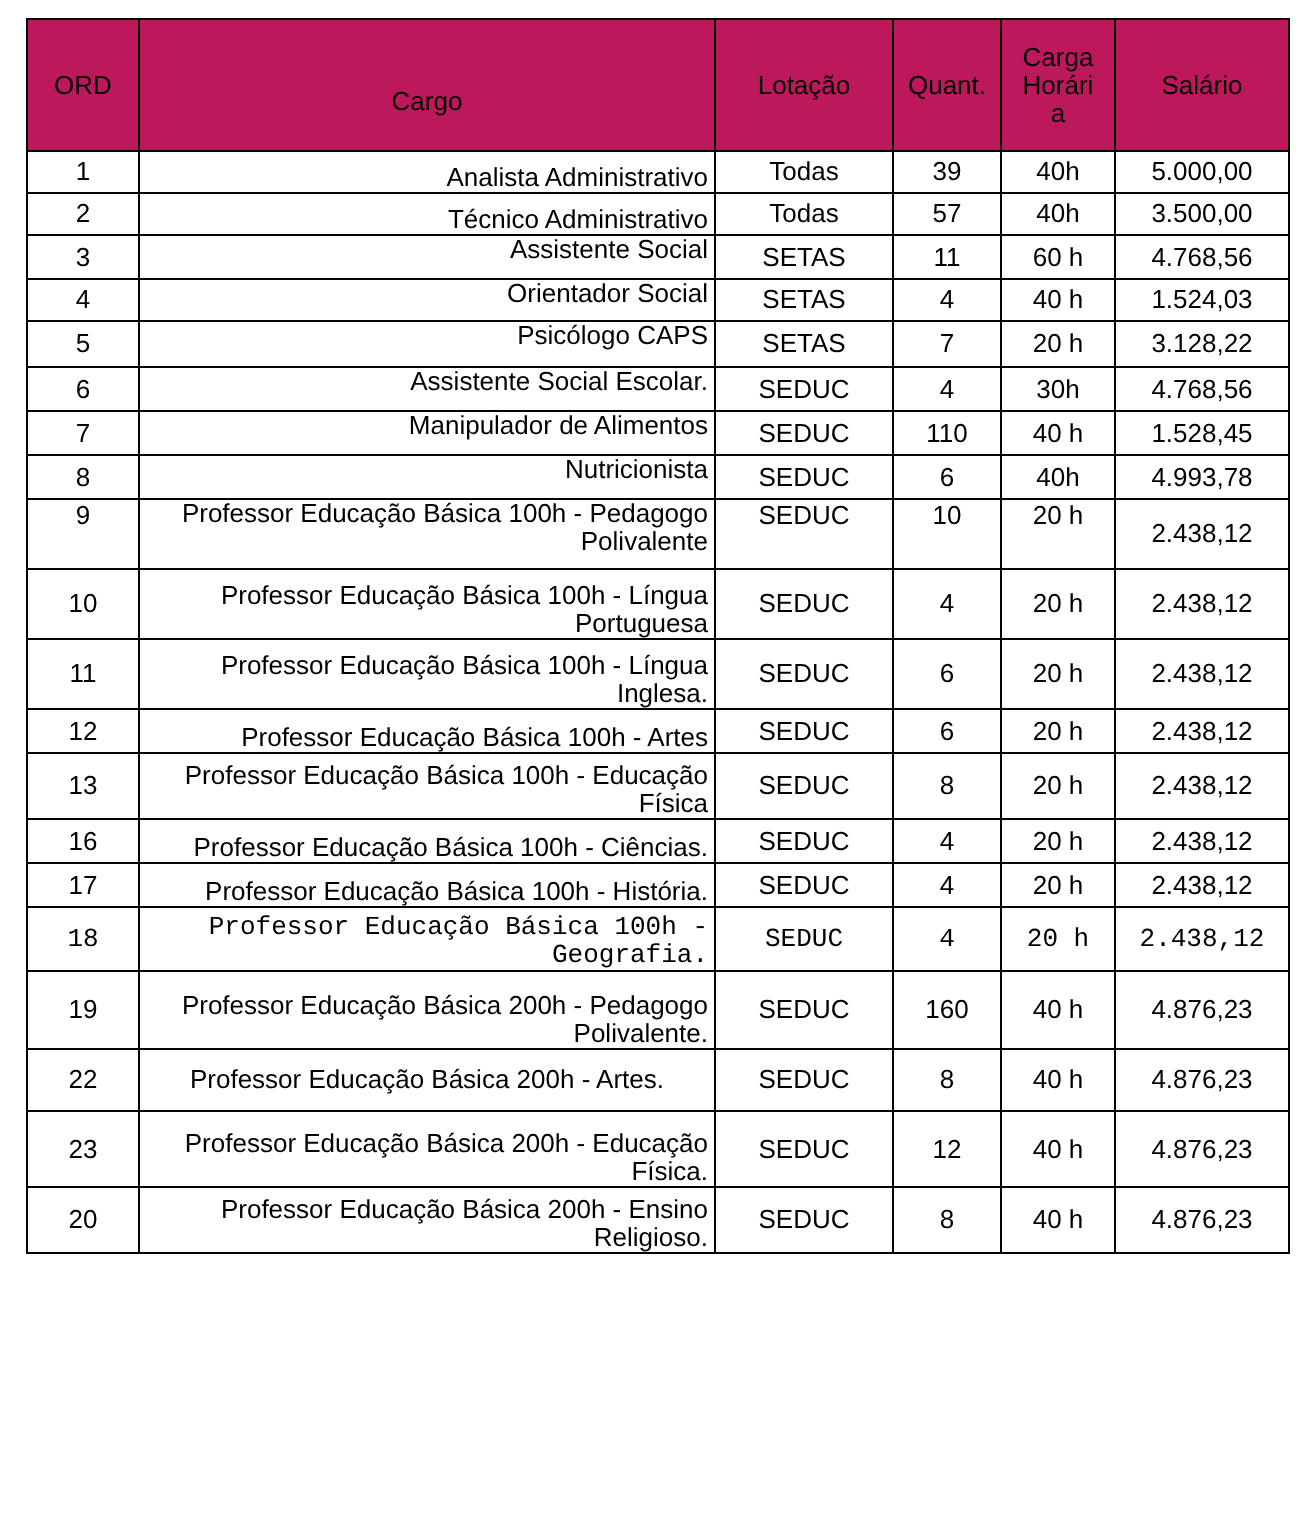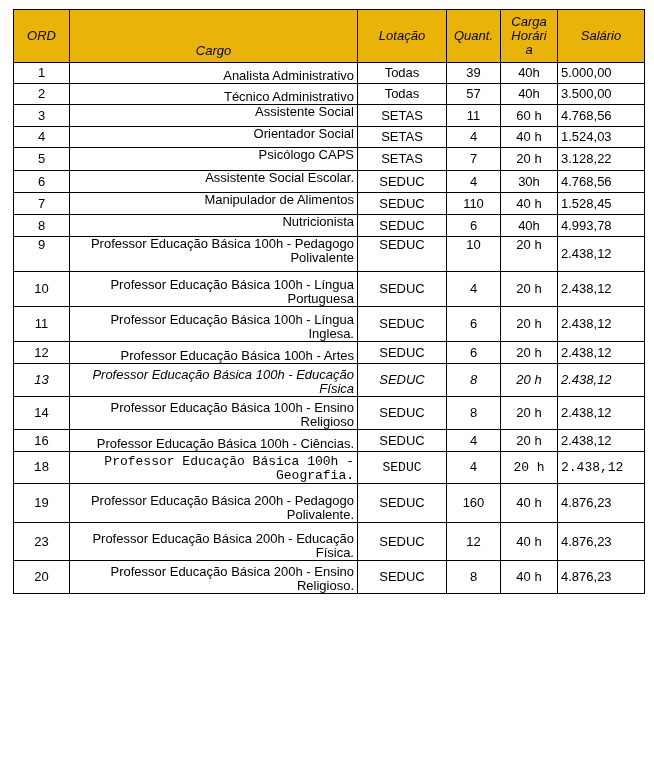--- a/index.html
+++ b/index.html
@@ -2,27 +2,27 @@
 <html><head>
 <meta charset="utf-8">
 <style>
   html, body { margin: 0; padding: 0; background: #ffffff; }
   body { width: 654px; height: 762px; position: relative; overflow: hidden;
          font-family: "Liberation Sans", sans-serif; color: #000; }
   table.grid { position: absolute; left: 13px; top: 9px; border-collapse: collapse;
                table-layout: fixed; width: 631px; font-size: 13px; }
   table.grid td, table.grid th { border: 1.5px solid #000; padding: 0 3px; line-height: 14px;
                overflow: hidden; font-weight: normal; }
-  table.grid th { background: #eab308; font-size: 13px; font-style: italic; }
+  table.grid th { background: #be185d; font-size: 13px; }
   col.c-ord { width: 56px; } col.c-cargo { width: 288px; } col.c-lot { width: 89px; }
   col.c-qt { width: 54px; } col.c-ch { width: 57px; } col.c-sal { width: 87px; }
   .hdr th { height: 48px; vertical-align: middle; text-align: center; }
-  .hdr th.cargo { vertical-align: bottom; padding-bottom: 4px; }
+  .hdr th.cargo { vertical-align: bottom; padding-bottom: 17px; }
   td.ord, td.lot, td.qt, td.ch { text-align: center; vertical-align: middle; }
-  td.sal { text-align: left; vertical-align: middle; padding-right: 4px; }
+  td.sal { text-align: center; vertical-align: middle; padding-right: 4px; }
   td.cargo { text-align: right; vertical-align: bottom; padding-left: 3px; }
   td.cargo.top { vertical-align: top; }
   td.cargo.center { text-align: center; vertical-align: middle; }
   td.top { vertical-align: top; }
   td.ord.top, td.lot.top, td.qt.top, td.ch.top { padding-top: 1px; }
   .r1 td.cargo, .r2 td.cargo { vertical-align: bottom; }
 </style>
 </head>
 <body>
 
@@ -139,57 +139,65 @@
         <td class="sal">2.438,12</td>
       </tr>
       <tr style="height: 22px;">
         <td class="ord">12</td>
         <td class="cargo">Professor Educação Básica 100h - Artes</td>
         <td class="lot">SEDUC</td>
         <td class="qt">6</td>
         <td class="ch">20 h</td>
         <td class="sal">2.438,12</td>
       </tr>
-      <tr style="height: 33px; font-style: italic;">
+      <tr style="height: 33px;">
         <td class="ord">13</td>
         <td class="cargo">Professor Educação Básica 100h - Educação Física</td>
         <td class="lot">SEDUC</td>
         <td class="qt">8</td>
         <td class="ch">20 h</td>
         <td class="sal">2.438,12</td>
       </tr>
-      <tr style="height: 33px;">
-        <td class="ord">14</td>
-        <td class="cargo">Professor Educação Básica 100h - Ensino Religioso</td>
-        <td class="lot">SEDUC</td>
-        <td class="qt">8</td>
-        <td class="ch">20 h</td>
-        <td class="sal">2.438,12</td>
-      </tr>
       <tr style="height: 22px;">
         <td class="ord">16</td>
         <td class="cargo">Professor Educação Básica 100h - Ciências.</td>
+        <td class="lot">SEDUC</td>
+        <td class="qt">4</td>
+        <td class="ch">20 h</td>
+        <td class="sal">2.438,12</td>
+      </tr>
+      <tr style="height: 22px;">
+        <td class="ord">17</td>
+        <td class="cargo">Professor Educação Básica 100h - História.</td>
         <td class="lot">SEDUC</td>
         <td class="qt">4</td>
         <td class="ch">20 h</td>
         <td class="sal">2.438,12</td>
       </tr>
       <tr style="height: 32px; font-family: Liberation Mono, monospace;">
         <td class="ord">18</td>
         <td class="cargo">Professor Educação Básica 100h - Geografia.</td>
         <td class="lot">SEDUC</td>
         <td class="qt">4</td>
         <td class="ch">20 h</td>
         <td class="sal">2.438,12</td>
       </tr>
       <tr style="height: 39px;">
         <td class="ord">19</td>
         <td class="cargo">Professor Educação Básica 200h - Pedagogo Polivalente.</td>
         <td class="lot">SEDUC</td>
         <td class="qt">160</td>
+        <td class="ch">40 h</td>
+        <td class="sal">4.876,23</td>
+      </tr>
+      <tr style="height: 31px;">
+        <td class="ord">22</td>
+        <td class="cargo center">Professor Educação Básica 200h - Artes.</td>
+        <td class="lot">SEDUC</td>
+        <td class="qt">8</td>
         <td class="ch">40 h</td>
         <td class="sal">4.876,23</td>
       </tr>
       <tr style="height: 38px;">
         <td class="ord">23</td>
         <td class="cargo">Professor Educação Básica 200h - Educação Física.</td>
         <td class="lot">SEDUC</td>
         <td class="qt">12</td>
         <td class="ch">40 h</td>
         <td class="sal">4.876,23</td>

